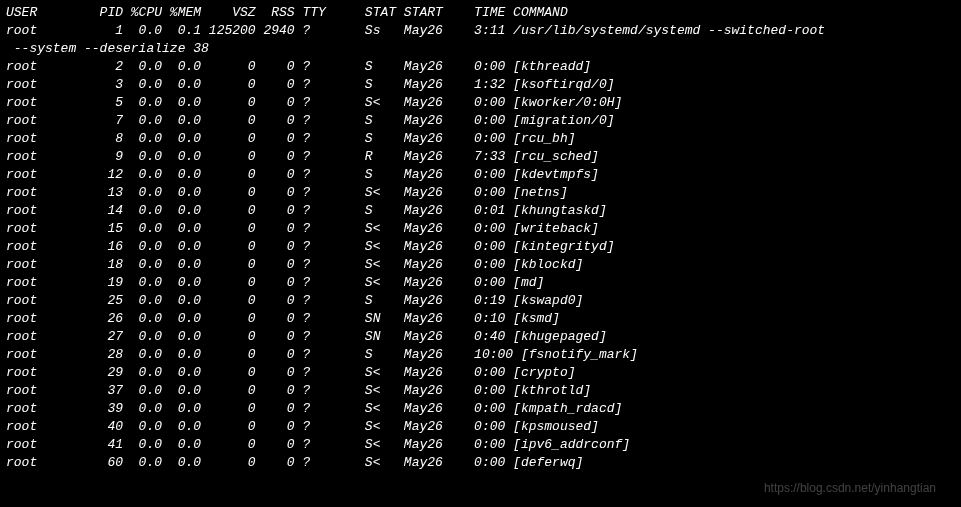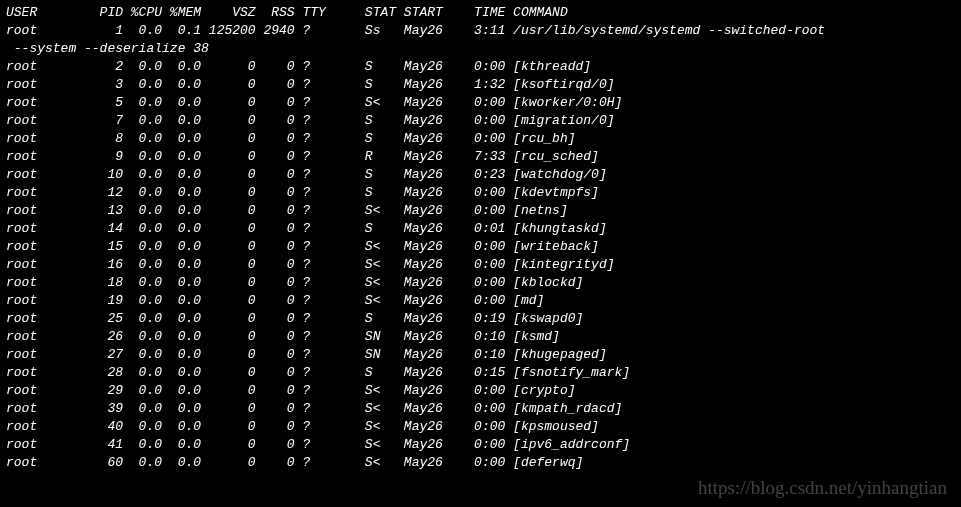--- a/index.html
+++ b/index.html
@@ -12,53 +12,53 @@
     line-height: 18px;
     width: 961px;
     height: 507px;
     box-sizing: border-box;
     overflow: hidden;
     position: relative;
   }
   .row { white-space: pre; font-style: italic; }
   .watermark {
     position: absolute;
-    right: 14px;
+    right: 25px;
     bottom: 10px;
     color: rgba(255,255,255,0.25);
-    font-family: Liberation Serif, serif;
-    font-size: 19px;
+    font-family: Liberation Sans, sans-serif;
+    font-size: 12px;
     pointer-events: none;
   }
 </style>
 </head>
 <body>
 
 <div id="terminal">
     <div class="row">USER        PID %CPU %MEM    VSZ  RSS TTY     STAT START    TIME COMMAND</div>
     <div class="row">root          1  0.0  0.1 125200 2940 ?       Ss   May26    3:11 /usr/lib/systemd/systemd --switched-root</div>
     <div class="row"> --system --deserialize 38</div>
     <div class="row">root          2  0.0  0.0      0    0 ?       S    May26    0:00 [kthreadd]</div>
     <div class="row">root          3  0.0  0.0      0    0 ?       S    May26    1:32 [ksoftirqd/0]</div>
     <div class="row">root          5  0.0  0.0      0    0 ?       S&lt;   May26    0:00 [kworker/0:0H]</div>
     <div class="row">root          7  0.0  0.0      0    0 ?       S    May26    0:00 [migration/0]</div>
     <div class="row">root          8  0.0  0.0      0    0 ?       S    May26    0:00 [rcu_bh]</div>
     <div class="row">root          9  0.0  0.0      0    0 ?       R    May26    7:33 [rcu_sched]</div>
-    <div class="row">root         10  0.0  0.0      0    0 ?       S    May26    0:23 [watchdog/0]</div>
     <div class="row">root         12  0.0  0.0      0    0 ?       S    May26    0:00 [kdevtmpfs]</div>
     <div class="row">root         13  0.0  0.0      0    0 ?       S&lt;   May26    0:00 [netns]</div>
     <div class="row">root         14  0.0  0.0      0    0 ?       S    May26    0:01 [khungtaskd]</div>
     <div class="row">root         15  0.0  0.0      0    0 ?       S&lt;   May26    0:00 [writeback]</div>
     <div class="row">root         16  0.0  0.0      0    0 ?       S&lt;   May26    0:00 [kintegrityd]</div>
     <div class="row">root         18  0.0  0.0      0    0 ?       S&lt;   May26    0:00 [kblockd]</div>
     <div class="row">root         19  0.0  0.0      0    0 ?       S&lt;   May26    0:00 [md]</div>
     <div class="row">root         25  0.0  0.0      0    0 ?       S    May26    0:19 [kswapd0]</div>
     <div class="row">root         26  0.0  0.0      0    0 ?       SN   May26    0:10 [ksmd]</div>
-    <div class="row">root         27  0.0  0.0      0    0 ?       SN   May26    0:10 [khugepaged]</div>
-    <div class="row">root         28  0.0  0.0      0    0 ?       S    May26    0:15 [fsnotify_mark]</div>
+    <div class="row">root         27  0.0  0.0      0    0 ?       SN   May26    0:40 [khugepaged]</div>
+    <div class="row">root         28  0.0  0.0      0    0 ?       S    May26    10:00 [fsnotify_mark]</div>
     <div class="row">root         29  0.0  0.0      0    0 ?       S&lt;   May26    0:00 [crypto]</div>
+    <div class="row">root         37  0.0  0.0      0    0 ?       S&lt;   May26    0:00 [kthrotld]</div>
     <div class="row">root         39  0.0  0.0      0    0 ?       S&lt;   May26    0:00 [kmpath_rdacd]</div>
     <div class="row">root         40  0.0  0.0      0    0 ?       S&lt;   May26    0:00 [kpsmoused]</div>
     <div class="row">root         41  0.0  0.0      0    0 ?       S&lt;   May26    0:00 [ipv6_addrconf]</div>
     <div class="row">root         60  0.0  0.0      0    0 ?       S&lt;   May26    0:00 [deferwq]</div>
   </div>
 
 <div class="watermark">https://blog.csdn.net/yinhangtian</div>
 
 </body></html>

